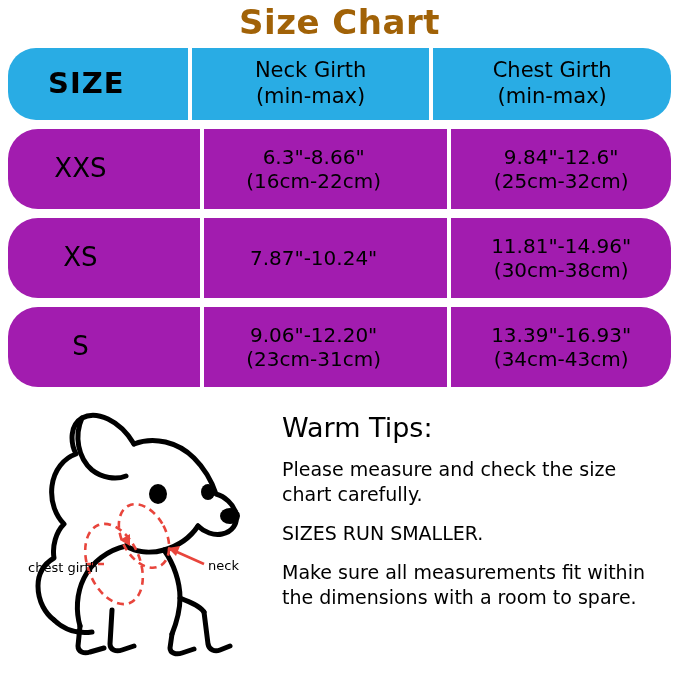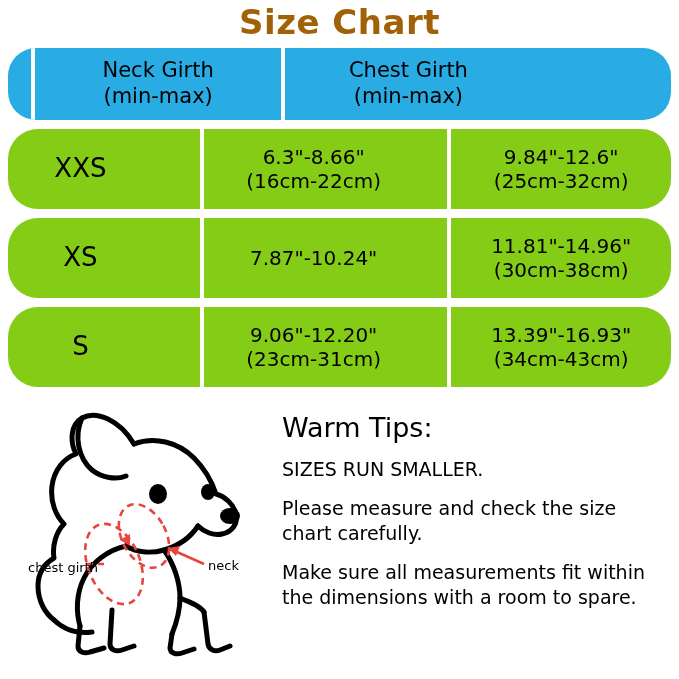--- a/index.html
+++ b/index.html
@@ -40,21 +40,21 @@
     margin-bottom: 9px;
     border-radius: 26px;
     overflow: hidden;
   }
   .row.header {
     background: #29ace4;
     height: 72px;
     border-radius: 28px;
   }
   .row.body {
-    background: #84cc16;
+    background: #a21caf;
     height: 80px;
     border-radius: 30px;
     gap: 24px;
   }
   .cell {
     display: flex;
     align-items: center;
     justify-content: center;
     text-align: center;
     line-height: 1.22;
@@ -125,20 +125,21 @@
 </head>
 <body>
 
 <div class="page">
 
   <div class="title">Size Chart</div>
 
   <div class="table">
 
     <div class="row header">
+      <div class="cell size-col">SIZE</div>
       <div class="cell neck-col two-line">
         <div>
           <span>Neck Girth</span>
           <span>(min-max)</span>
         </div>
       </div>
       <div class="cell chest-col two-line">
         <div>
           <span>Chest Girth</span>
           <span>(min-max)</span>
@@ -248,20 +249,20 @@
           <polygon points="160,152 172,150 168,160"></polygon>
           <polygon points="112,144 122,138 122,150"></polygon>
         </g>
         <text x="20" y="176" font-family="DejaVu Sans, sans-serif" font-size="13" fill="#000000">chest girth</text>
         <text x="200" y="174" font-family="DejaVu Sans, sans-serif" font-size="13" fill="#000000">neck</text>
       </svg>
     </div>
 
     <div class="tips">
       <div class="tips-title">Warm Tips:</div>
+      <p>Please measure and check the size chart carefully.</p>
       <p>SIZES RUN SMALLER.</p>
-      <p>Please measure and check the size chart carefully.</p>
       <p>Make sure all measurements fit within the dimensions with a room to spare.</p>
     </div>
 
   </div>
 
 </div>
 
 </body></html>

